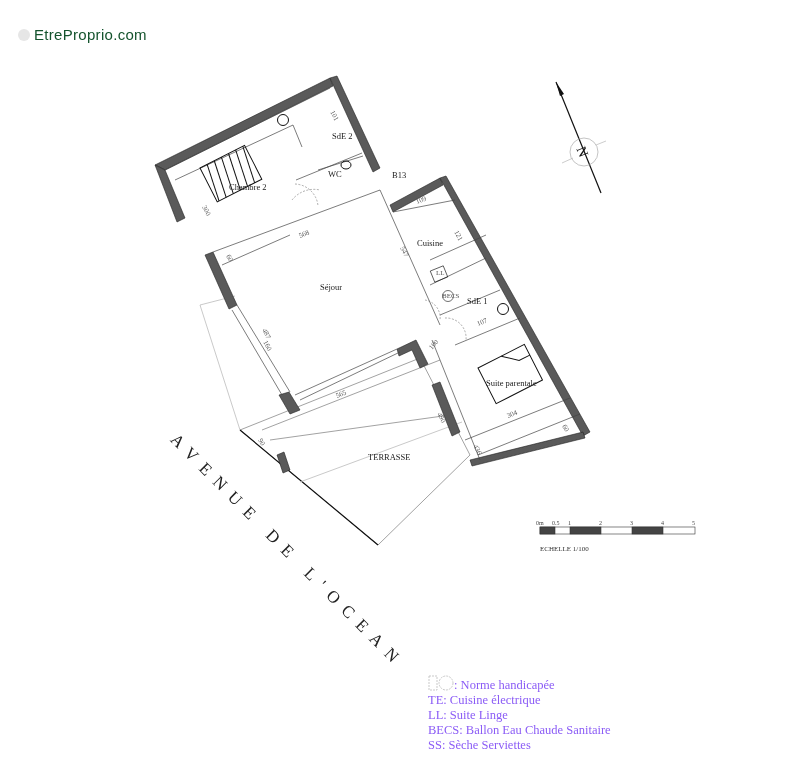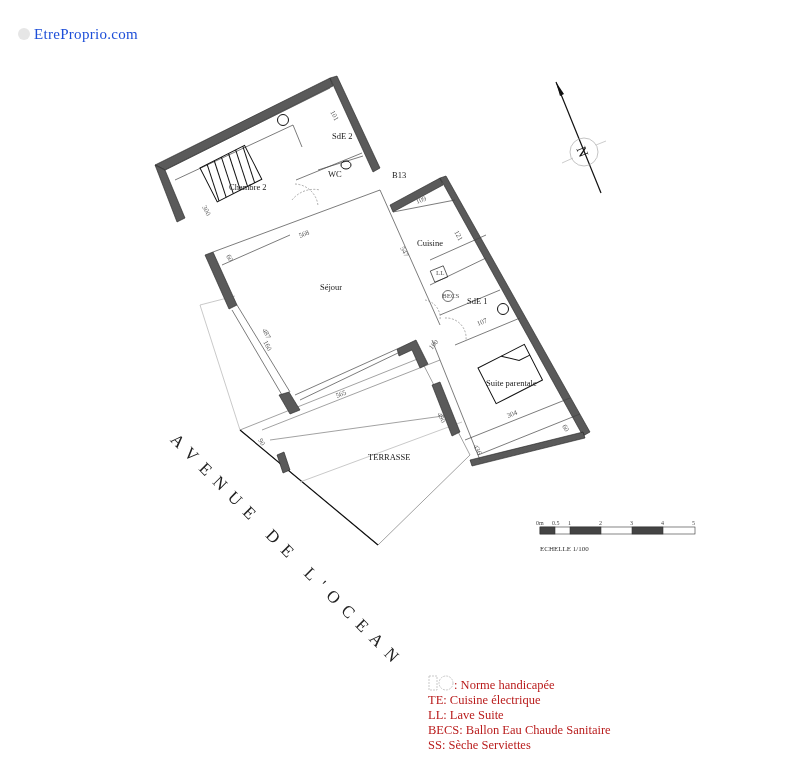--- a/index.html
+++ b/index.html
@@ -1,25 +1,25 @@
 <!DOCTYPE html>
 <html><head>
 <meta charset="utf-8">
 <style>
   html, body { margin: 0; padding: 0; background: #ffffff; }
   body { width: 801px; height: 776px; position: relative; overflow: hidden; font-family: "Liberation Serif", serif; }
-  .watermark { position: absolute; left: 18px; top: 26px; font-family: Liberation Serif, serif; font-size: 15px; color: #1d4ed8; letter-spacing: 0.3px; }
+  .watermark { position: absolute; left: 18px; top: 26px; font-family: Liberation Sans, sans-serif; font-size: 15px; color: #14532d; letter-spacing: 0.3px; }
   .watermark .wm-dot { display: inline-block; width: 12px; height: 12px; border-radius: 50%; background: #e6e6e6; vertical-align: -1px; margin-right: 4px; }
   svg.plan { position: absolute; left: 0; top: 0; }
   .room-label { font-family: "Liberation Serif", serif; font-size: 8.5px; fill: #222; }
   .dim { font-family: "Liberation Serif", serif; font-size: 7px; fill: #555; }
   .street { position: absolute; left: 180px; top: 430px; font-family: "Liberation Serif", serif; font-size: 17px; letter-spacing: 9px; color: #222; transform-origin: 0 0; transform: rotate(45deg); white-space: nowrap; }
   .scale-label { position: absolute; left: 540px; top: 545px; font-size: 7px; color: #333; }
   .scale-ticks span { position: absolute; top: 520px; font-size: 6px; color: #444; }
-  .legend { position: absolute; left: 428px; top: 675px; font-size: 12.5px; color: #b91c1c; line-height: 15px; }
+  .legend { position: absolute; left: 428px; top: 675px; font-size: 12.5px; color: #8b5cf6; line-height: 15px; }
   .legend .row { white-space: nowrap; }
   .legend .handi { display: inline-block; vertical-align: -2px; }
 </style>
 </head>
 <body>
 
 <div class="watermark"><span class="wm-dot"></span><span>EtreProprio.com</span></div>
 
 <svg class="plan" width="801" height="776" viewBox="0 0 801 776">
 
@@ -169,16 +169,16 @@
 <div class="street">AVENUE DE L'OCEAN</div>
 
 <div class="legend">
   <div class="row">
     <svg class="handi" width="26" height="16">
       <rect x="1" y="1" width="8" height="14" fill="none" stroke="#bbb" stroke-width="0.8" stroke-dasharray="2,1"></rect>
       <circle cx="18" cy="8" r="7" fill="none" stroke="#bbb" stroke-width="0.8" stroke-dasharray="2,1"></circle>
     </svg><span>: Norme handicapée</span>
   </div>
   <div class="row">TE: Cuisine électrique</div>
-  <div class="row">LL: Lave Suite</div>
+  <div class="row">LL: Suite Linge</div>
   <div class="row">BECS: Ballon Eau Chaude Sanitaire</div>
   <div class="row">SS: Sèche Serviettes</div>
 </div>
 
 </body></html>

